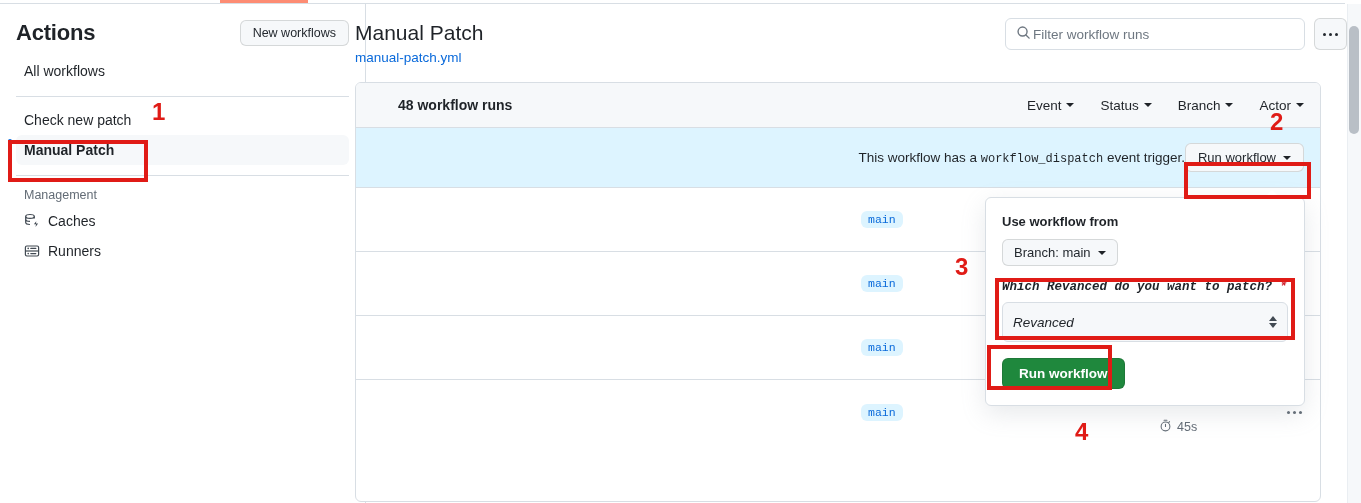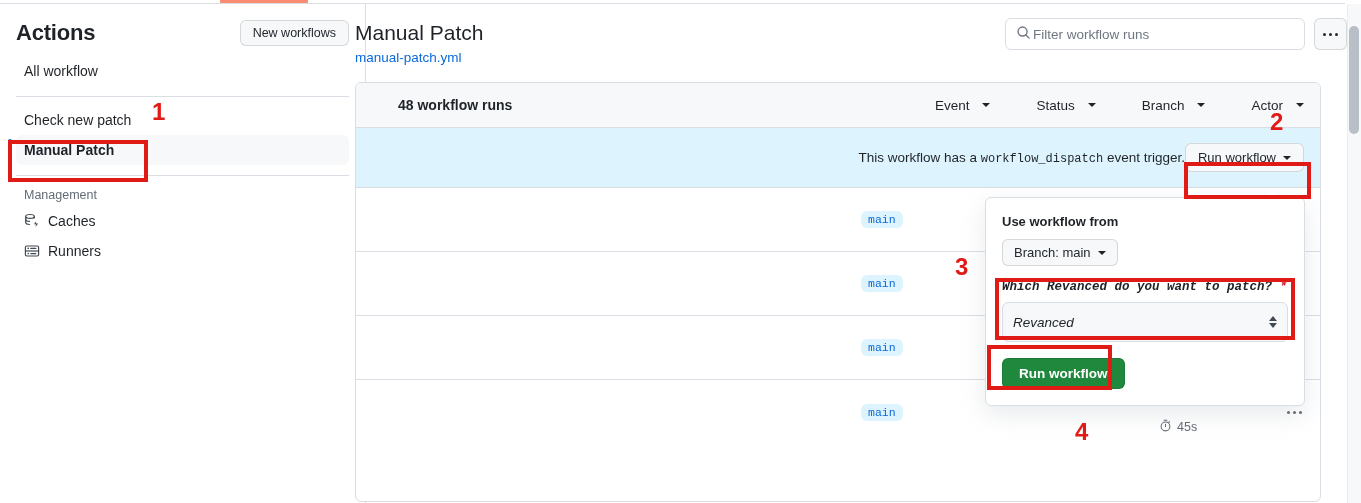--- a/index.html
+++ b/index.html
@@ -115,21 +115,21 @@
   }
   .runs-header {
     display: flex; align-items: center; justify-content: space-between;
     background: #f6f8fa; border-bottom: 1px solid #d8dee4;
     padding: 12px 16px; height: 45px;
   }
   .runs-count { font-size: 14px; font-weight: 600; color: #1f2328; margin-left: 26px; }
   .filters { display: flex; align-items: center; gap: 26px; }
   .filter-btn {
     font-size: 13.5px; color: #1f2328; cursor: pointer;
-    display: inline-flex; align-items: center; gap: 13px; margin-left: 20px;
+    display: inline-flex; align-items: center; gap: 5px;
   }
   .caret {
     width: 0; height: 0; border-left: 4px solid transparent;
     border-right: 4px solid transparent; border-top: 4px solid #1f2328;
     display: inline-block;
   }
 
   
   .dispatch-banner {
     background: #ddf4ff; border-bottom: 1px solid #d8dee4;
@@ -254,21 +254,21 @@
   <div class="topbar-progress"></div>
   <div class="topbar-line"></div>
 
   <div class="sidebar">
     <div class="sidebar-head">
       <div class="sidebar-title">Actions</div>
       <button class="new-workflow-btn">New workflows</button>
     </div>
 
     <div class="nav-item">
-      <span>All workflow</span>
+      <span>All workflows</span>
     </div>
 
     <div class="nav-sep"></div>
 
     <div class="nav-item">
       <span>Check new patch</span>
     </div>
 
     <div class="nav-item selected">
       <span>Manual Patch</span>

